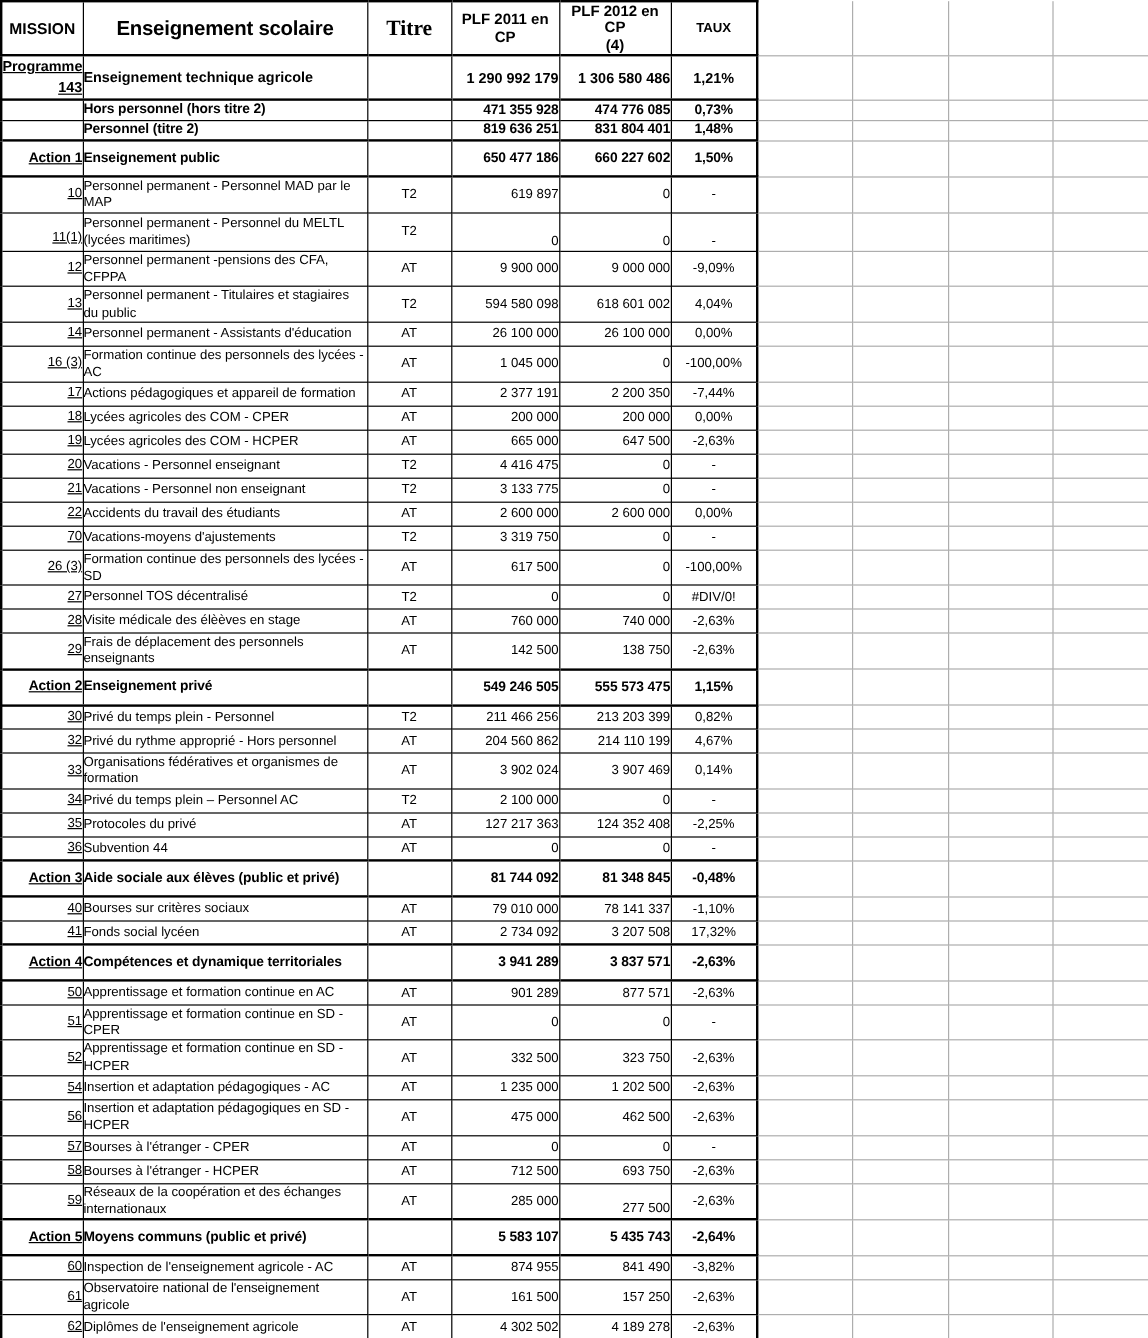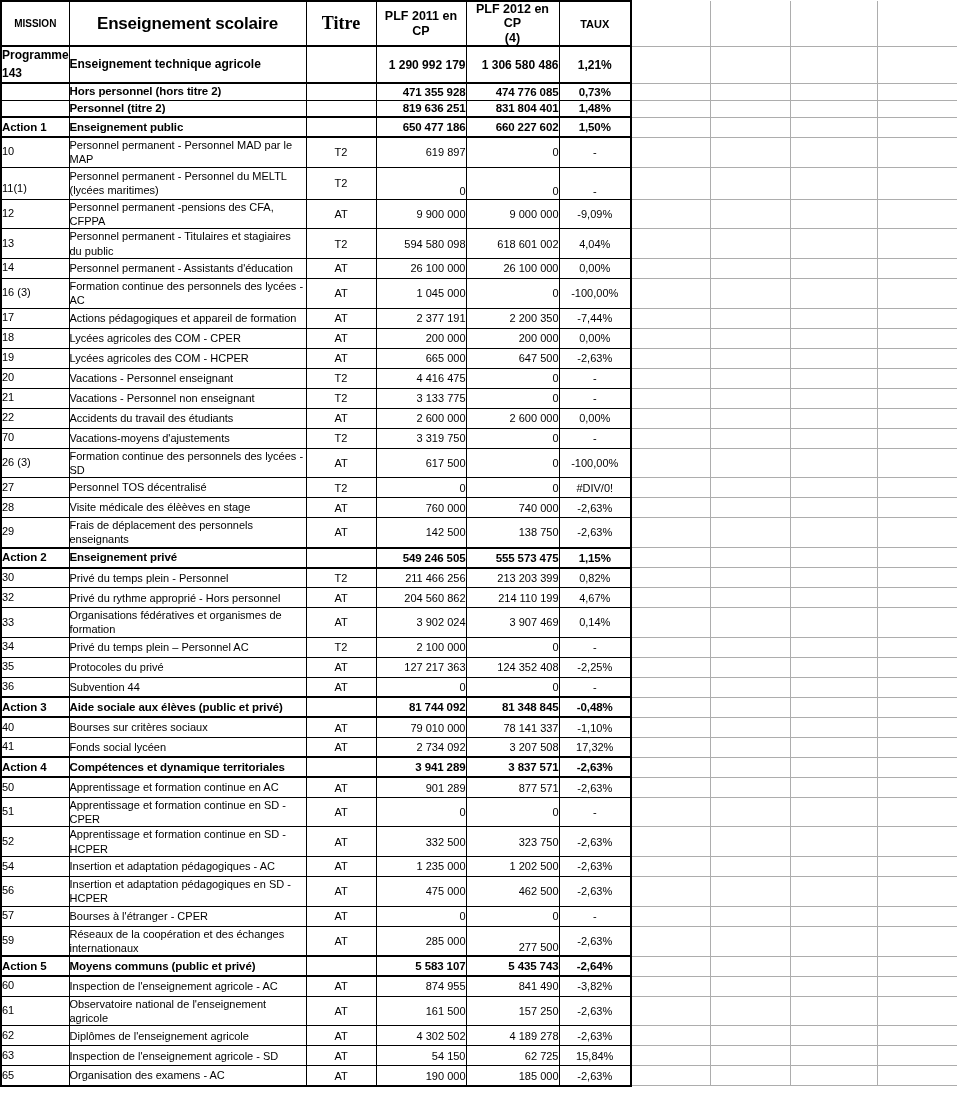--- a/index.html
+++ b/index.html
@@ -20,37 +20,37 @@
   thead th.bk{border-top-width:2px;border-bottom-width:2px;}
   .bk.colA{border-left-width:2px;}
   .bk.col6{border-right-width:2px;}
   tr.row-programme .bk{border-top-width:2px;border-bottom-width:2px;}
   tr.row-action .bk{border-top-width:2px;border-bottom-width:2px;}
   tr.last .bk{border-bottom-width:2px;}
 
   
   thead tr{height:33px;}
   th{font-weight:bold;vertical-align:middle;text-align:center;}
-  .h-mission{font-size:10px;margin-top:16px;}
+  .h-mission{font-size:13px;margin-top:16px;}
   .h-scolaire{font-size:17px;letter-spacing:-0.2px;}
   .h-titre{font-size:18px;font-family:Liberation Serif, serif;}
   .h-plf{font-size:12.5px;line-height:1.15;}
   .h-taux{font-size:11px;margin-left:36px;}
 
   
   tr.row-item{height:20px;}
-  tr.row-action{height:20px;}
+  tr.row-action{height:30px;}
   tr.row-subtotal{height:17px;}
   tr.row-programme{height:37px;}
   tr.row-programme td{font-weight:bold;font-size:12px;}
   tr.row-subtotal td,tr.row-action td{font-weight:bold;font-size:11.5px;letter-spacing:-0.1px;}
   tr.row-item td{font-size:11px;}
 
   td{vertical-align:middle;white-space:nowrap;}
-  .c-code{text-align:left;white-space:pre-line;line-height:1.45;}
+  .c-code{text-align:right;white-space:pre-line;line-height:1.45;text-decoration:underline;}
   .c-label{text-align:left;padding-left:3px;white-space:normal;line-height:1.3;}
   .c-titre{text-align:center;margin-left:36px;}
   .c-num{text-align:right;padding-right:4px;}
   .c-taux{text-align:center;padding-right:4px;}
 
   
   tr.two-bv{height:32px;}
   tr.two-bv .c-code,tr.two-bv .c-num,tr.two-bv .c-taux{vertical-align:bottom;padding-bottom:2px;}
   tr.two-bv .c-label{vertical-align:top;padding-top:1px;}
   tr.two-b12{height:30px;}
@@ -541,20 +541,32 @@
           <td class="c-label bk">Bourses à l'étranger - CPER</td>
           <td class="c-titre bk">AT</td>
           <td class="c-num bk">0</td>
           <td class="c-num v12 bk">0</td>
           <td class="c-taux bk col6">-</td>
           <td class="gy"></td>
           <td class="gy"></td>
           <td class="gy"></td>
           <td class="gy"></td>
         </tr>
+        <tr class="row-item">
+          <td class="c-code bk colA">58</td>
+          <td class="c-label bk">Bourses à l'étranger - HCPER</td>
+          <td class="c-titre bk">AT</td>
+          <td class="c-num bk">712 500</td>
+          <td class="c-num v12 bk">693 750</td>
+          <td class="c-taux bk col6">-2,63%</td>
+          <td class="gy"></td>
+          <td class="gy"></td>
+          <td class="gy"></td>
+          <td class="gy"></td>
+        </tr>
         <tr class="row-item two-b12">
           <td class="c-code bk colA">59</td>
           <td class="c-label bk">Réseaux de la coopération et des échanges internationaux</td>
           <td class="c-titre bk">AT</td>
           <td class="c-num bk">285 000</td>
           <td class="c-num v12 bk">277 500</td>
           <td class="c-taux bk col6">-2,63%</td>
           <td class="gy"></td>
           <td class="gy"></td>
           <td class="gy"></td>

